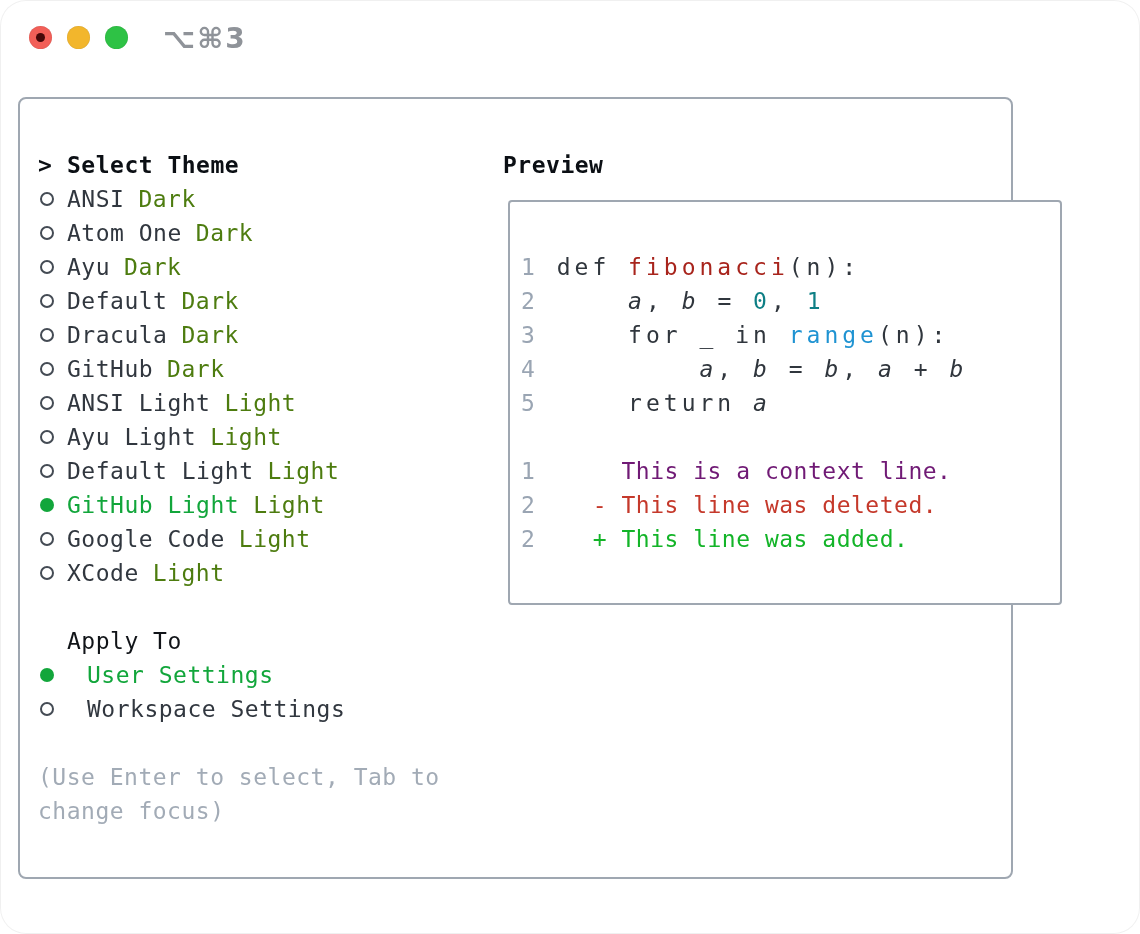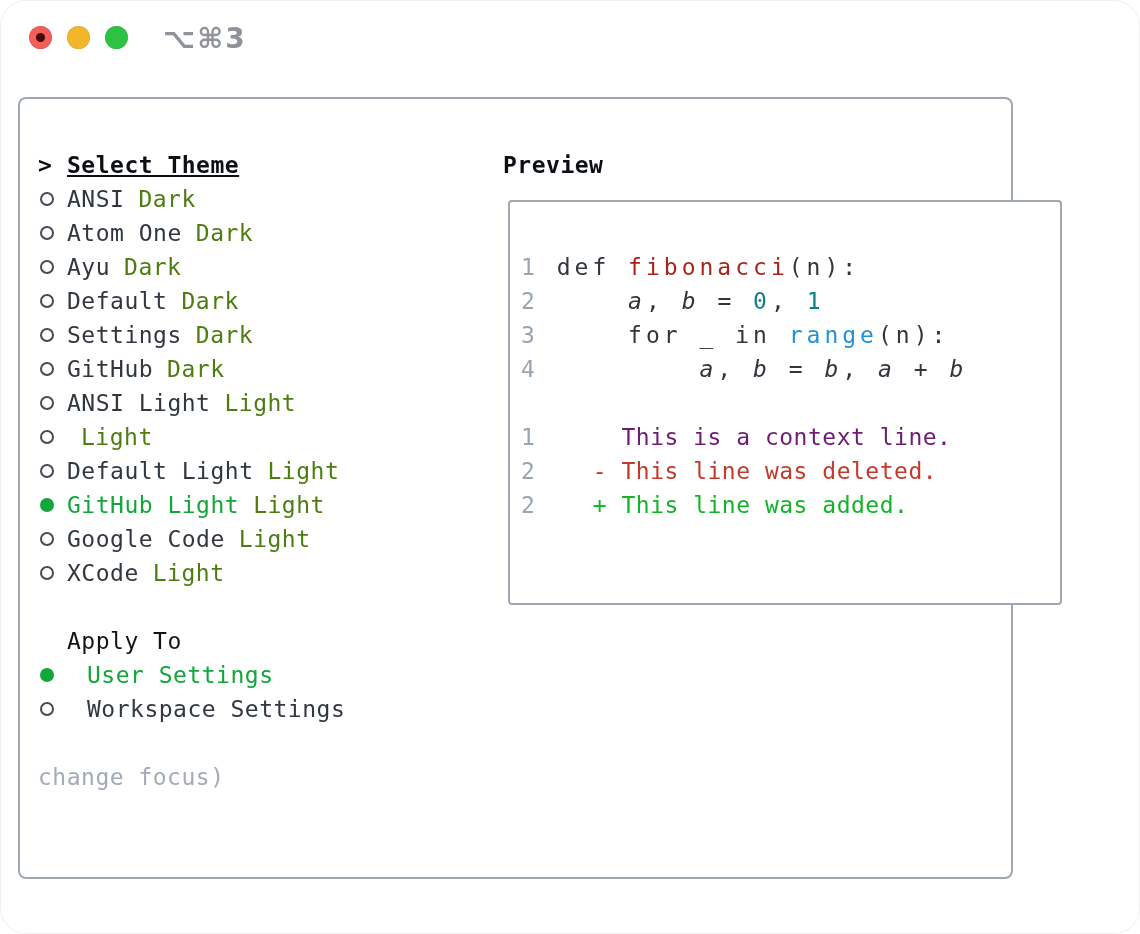--- a/index.html
+++ b/index.html
@@ -20,21 +20,21 @@
          border-radius:8px;background:#ffffff;box-sizing:border-box;}
 
   
   .left-col{position:absolute;left:18px;top:49px;font-size:23px;letter-spacing:0.5px;color:#31373f;}
   .lrow{display:flex;height:34px;line-height:34px;white-space:pre;}
   .spacer{height:34px;}
   .bcell{width:29px;flex:none;position:relative;}
   .prompt{color:#0b0f14;font-weight:700;}
   .ring{position:absolute;left:2px;top:10px;width:14px;height:14px;border:2px solid #444b54;border-radius:50%;box-sizing:border-box;}
   .dotsel{position:absolute;left:2px;top:10px;width:14px;height:14px;border-radius:50%;background:#12a63b;}
-  .ltitle{color:#0b0f14;font-weight:700;text-decoration:underline;}
+  .ltitle{color:#0b0f14;font-weight:700;}
   .tname{color:#31373f;}
   .tname.sel{color:#12a63b;text-align:center;}
   .tvariant{color:#4d7c0f;padding-left:14px;}
   .applytitle{color:#111418;}
   .applylabel{color:#31373f;margin-left:20px;}
   .applylabel.sel{color:#12a63b;}
   .help{color:#a2abb6;}
 
   
   .pv-title{position:absolute;left:483px;top:49px;height:34px;line-height:34px;
@@ -72,55 +72,57 @@
       <div class="lrow">
         <span class="bcell"><span class="prompt">&gt;</span></span>
         <span class="ltitle">Select Theme</span>
       </div>
 
       <div id="theme-items">
           <div class="lrow"><span class="bcell"><span class="ring"></span></span><span class="tname">ANSI</span><span class="tvariant">Dark</span></div>
           <div class="lrow"><span class="bcell"><span class="ring"></span></span><span class="tname">Atom One</span><span class="tvariant">Dark</span></div>
           <div class="lrow"><span class="bcell"><span class="ring"></span></span><span class="tname">Ayu</span><span class="tvariant">Dark</span></div>
           <div class="lrow"><span class="bcell"><span class="ring"></span></span><span class="tname">Default</span><span class="tvariant">Dark</span></div>
-          <div class="lrow"><span class="bcell"><span class="ring"></span></span><span class="tname">Settings</span><span class="tvariant">Dark</span></div>
+          <div class="lrow"><span class="bcell"><span class="ring"></span></span><span class="tname">Dracula</span><span class="tvariant">Dark</span></div>
           <div class="lrow"><span class="bcell"><span class="ring"></span></span><span class="tname">GitHub</span><span class="tvariant">Dark</span></div>
           <div class="lrow"><span class="bcell"><span class="ring"></span></span><span class="tname">ANSI Light</span><span class="tvariant">Light</span></div>
-          <div class="lrow"><span class="bcell"><span class="ring"></span></span><span class="tvariant">Light</span></div>
+          <div class="lrow"><span class="bcell"><span class="ring"></span></span><span class="tname">Ayu Light</span><span class="tvariant">Light</span></div>
           <div class="lrow"><span class="bcell"><span class="ring"></span></span><span class="tname">Default Light</span><span class="tvariant">Light</span></div>
           <div class="lrow"><span class="bcell"><span class="dotsel"></span></span><span class="tname sel">GitHub Light</span><span class="tvariant">Light</span></div>
           <div class="lrow"><span class="bcell"><span class="ring"></span></span><span class="tname">Google Code</span><span class="tvariant">Light</span></div>
           <div class="lrow"><span class="bcell"><span class="ring"></span></span><span class="tname">XCode</span><span class="tvariant">Light</span></div>
         </div>
 
       <div class="spacer"></div>
 
       <div class="lrow">
         <span class="bcell"></span>
         <span class="applytitle">Apply To</span>
       </div>
 
       <div id="apply-items">
           <div class="lrow"><span class="bcell"><span class="dotsel"></span></span><span class="applylabel sel">User Settings</span></div>
           <div class="lrow"><span class="bcell"><span class="ring"></span></span><span class="applylabel">Workspace Settings</span></div>
         </div>
 
       <div class="spacer"></div>
 
+      <div class="lrow help">(Use Enter to select, Tab to</div>
       <div class="lrow help">change focus)</div>
     </div>
 
     <div class="pv-title">Preview</div>
 
     <div class="pv-box">
       <div id="preview-lines">
           <div class="pline code"><span class="c-ln">1</span><span class="c-pl"> def </span><span class="c-fn">fibonacci</span><span class="c-pl">(n):</span></div>
           <div class="pline code"><span class="c-ln">2</span><span class="c-pl">     </span><span class="c-vr">a</span><span class="c-pl">, </span><span class="c-vr">b</span><span class="c-pl"> = </span><span class="c-nm">0</span><span class="c-pl">, </span><span class="c-nm">1</span></div>
           <div class="pline code"><span class="c-ln">3</span><span class="c-pl">     for _ in </span><span class="c-bi">range</span><span class="c-pl">(n):</span></div>
           <div class="pline code"><span class="c-ln">4</span><span class="c-pl">         </span><span class="c-vr">a</span><span class="c-pl">, </span><span class="c-vr">b</span><span class="c-pl"> = </span><span class="c-vr">b</span><span class="c-pl">, </span><span class="c-vr">a</span><span class="c-pl"> + </span><span class="c-vr">b</span></div>
+          <div class="pline code"><span class="c-ln">5</span><span class="c-pl">     return </span><span class="c-vr">a</span></div>
           <div class="pline code"></div>
           <div class="pline diff"><span class="c-ln">1</span><span class="c-cx">      This is a context line.</span></div>
           <div class="pline diff"><span class="c-ln">2</span><span class="c-dl">    - This line was deleted.</span></div>
           <div class="pline diff"><span class="c-ln">2</span><span class="c-ad">    + This line was added.</span></div>
         </div>
     </div>
 
   </div>
 </div>
 

